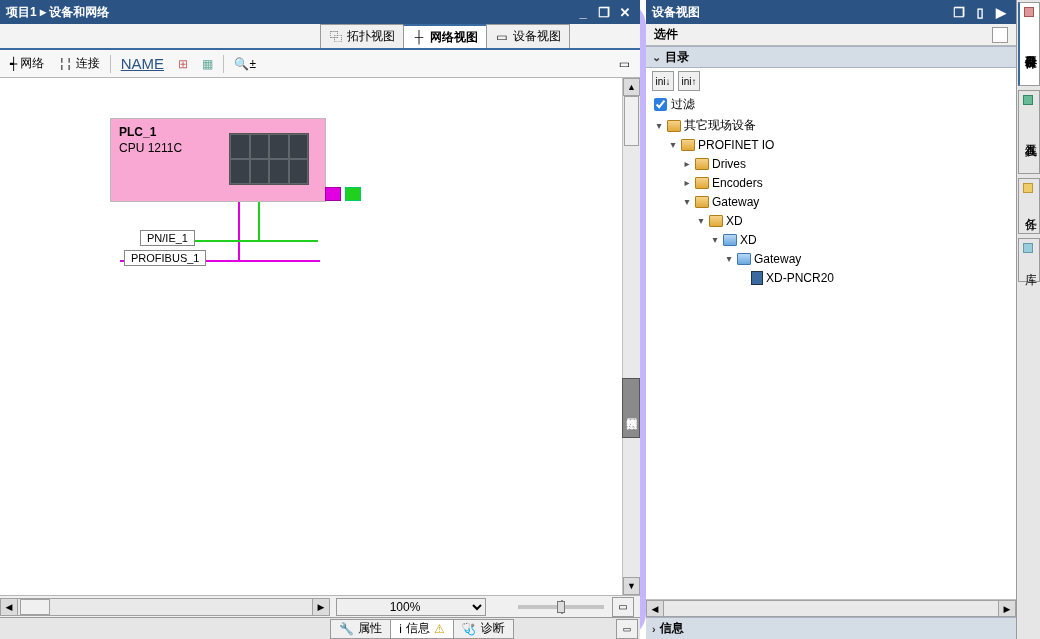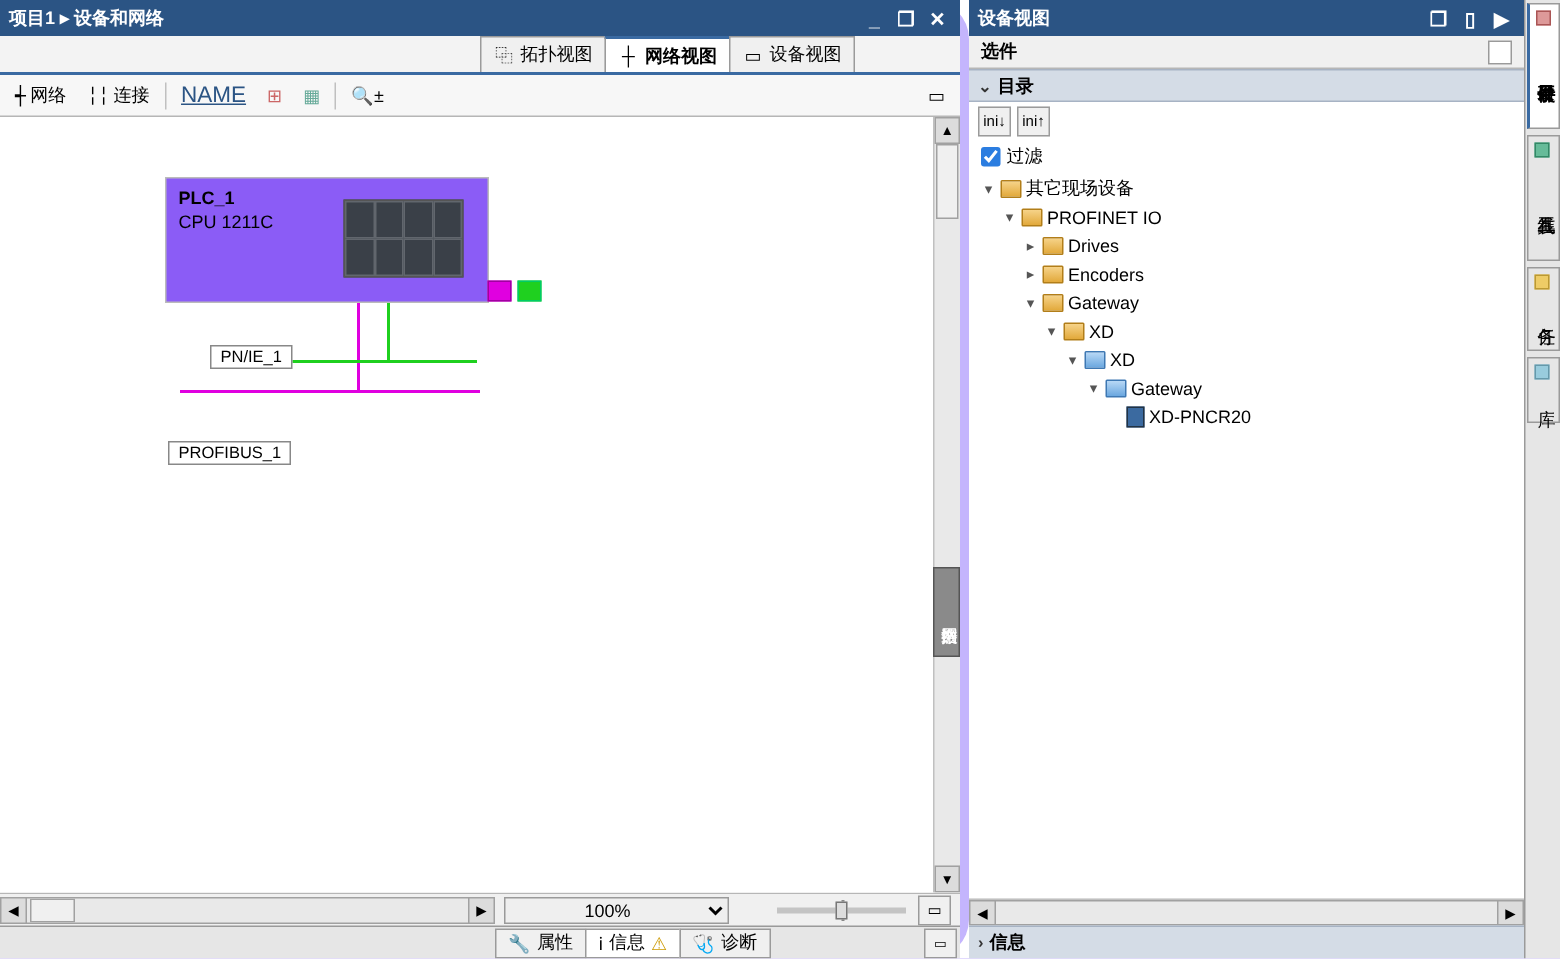--- a/index.html
+++ b/index.html
@@ -28,21 +28,21 @@
 .canvas-wrap { flex: 1; position: relative; background: #fff; overflow: hidden; }
 .canvas { position: absolute; left: 0; top: 0; right: 18px; bottom: 0; background: #fff; }
 .vscroll { position: absolute; right: 0; top: 0; bottom: 0; width: 18px; background: #e9e9e9; border-left: 1px solid #c0c0c0; }
 .vscroll .arrow { height: 18px; background: #dcdcdc; border: 1px solid #a1a1a1; display: flex; align-items: center; justify-content: center; font-size: 9px; cursor: pointer; }
 .vscroll .track { position: absolute; top: 18px; bottom: 18px; left: 0; right: 0; }
 .vscroll .thumb { position: absolute; top: 0; left: 1px; right: 1px; height: 50px; background: #f0f0f0; border: 1px solid #a1a1a1; cursor: pointer; }
 .vscroll .arrow.down { position: absolute; bottom: 0; left: 0; right: 0; }
 
 .vert-tab { position: absolute; right: 0; top: 300px; width: 18px; height: 60px; background: #8a8a8a; color: #fff; writing-mode: vertical-rl; text-align: center; font-size: 11px; padding-top: 4px; border: 1px solid #555; cursor: pointer; }
 
-.plc-box { position: absolute; left: 110px; top: 40px; width: 216px; height: 84px; background: #8b5cf6; border: 1px solid #bbb; }
+.plc-box { position: absolute; left: 110px; top: 40px; width: 216px; height: 84px; background: #f9a8d4; border: 1px solid #bbb; }
 .plc-label { position: absolute; left: 8px; top: 6px; font-weight: bold; }
 .plc-sub { position: absolute; left: 8px; top: 22px; }
 .plc-rack { position: absolute; right: 16px; top: 14px; width: 80px; height: 52px; background: #3a4048; border: 1px solid #555; display: grid; grid-template-columns: repeat(4,1fr); grid-template-rows: repeat(2,1fr); }
 .plc-rack div { border: 1px solid #61666d; }
 .port-row { position: absolute; bottom: 0; left: 214px; display: flex; height: 14px; }
 .port { width: 16px; height: 14px; margin-right: 4px; }
 .port.green { background: #1fd01f; border: 1px solid #0c6; }
 .port.magenta { background: #e000e0; border: 1px solid #a000a0; }
 
 .net-line { position: absolute; }
@@ -158,21 +158,21 @@
         <div class="port-row" style="left:214px; bottom:0;">
           <div class="port magenta"></div>
           <div class="port green"></div>
         </div>
       </div>
       <div class="net-line line-green-v"></div>
       <div class="net-line line-mag-v"></div>
       <div class="net-line line-green-h"></div>
       <div class="net-line line-mag-h"></div>
       <div class="net-label" style="left:140px; top:152px;">PN/IE_1</div>
-      <div class="net-label" style="left:112px; top:172px;margin-top:44px;">PROFIBUS_1</div>
+      <div class="net-label" style="left:124px; top:172px;">PROFIBUS_1</div>
     </div>
     <div class="vscroll">
       <div class="arrow">▲</div>
       <div class="track">
         <div class="thumb"></div>
       </div>
       <div class="arrow down">▼</div>
     </div>
     <div class="vert-tab">网络数据</div>
   </div>

